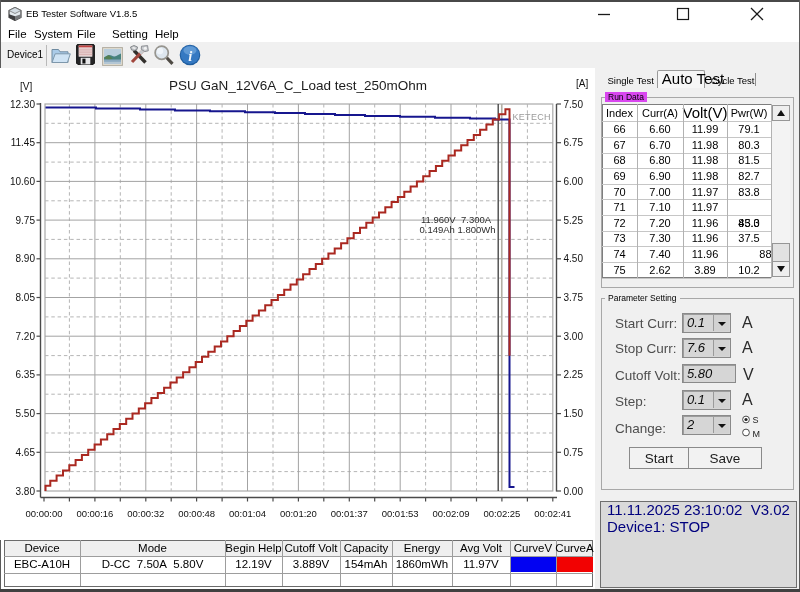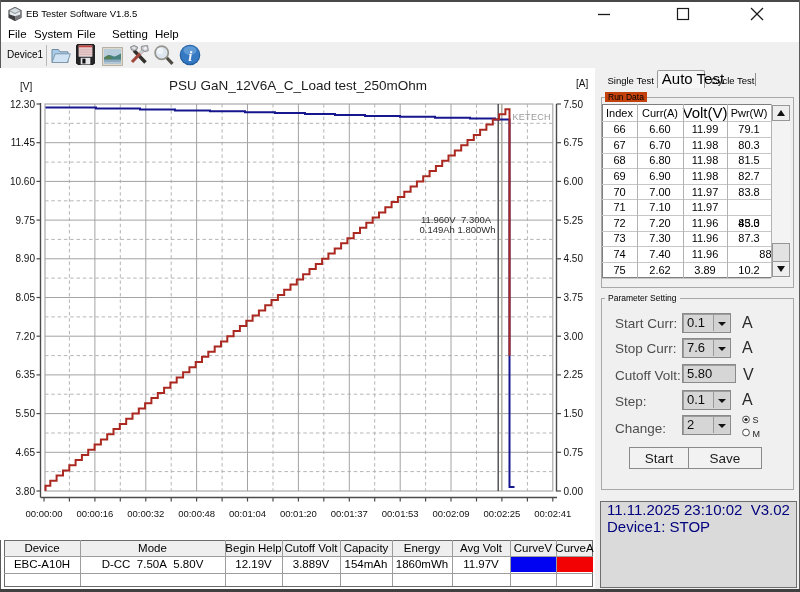--- a/index.html
+++ b/index.html
@@ -2,21 +2,21 @@
 <html><head><meta charset="utf-8">
 <style>
 * { margin:0; padding:0; box-sizing:border-box; }
 html,body { width:800px; height:592px; overflow:hidden; }
 body { position:relative; font-family:"Liberation Sans",sans-serif; background:#fff; }
 .abs { position:absolute; }
 .rd-cell { position:absolute; display:flex; align-items:center; justify-content:center; font-size:11px; color:#000; background:transparent; }
 .menu-item { position:absolute; top:26px; height:16px; line-height:16px; font-size:11.5px; color:#000; }
 .plabel { position:absolute; font-size:13.5px; color:#4e4e4e; }
 .combo { position:absolute; background:#d6d6d6; border:1px solid #8a8a8a; box-shadow:inset 1px 1px 0 #9c9c9c; }
-.combo .val { position:absolute; left:4px; top:1px; font-size:13px; color:#0c0c0c; }
+.combo .val { position:absolute; left:4px; top:1px; font-size:13px; color:#0c0c0c;font-style:italic; }
 .dd { position:absolute; right:1px; top:1px; bottom:1px; width:16px; background:#d2d2d2; border-left:1px solid #9a9a9a; }
 .dd:after { content:""; position:absolute; left:4px; top:7px; border-left:4px solid transparent; border-right:4px solid transparent; border-top:4px solid #111; }
 .unit { position:absolute; font-size:16px; color:#2b2b2b; }
 .btn { position:absolute; background:#f2f2f2; border:1px solid #8a8a8a; display:flex; align-items:center; justify-content:center; font-size:13.5px; color:#1c1c1c; }
 .bt-cell { position:absolute; display:flex; align-items:center; justify-content:center; font-size:11.5px; color:#000; }
 </style></head>
 <body>
 
 <div class="abs" style="left:0;top:0;width:800px;height:2px;background:#484848"></div>
 <div class="abs" style="left:0;top:0;width:1px;height:592px;background:#5a5a5a"></div>
@@ -240,21 +240,21 @@
 
 <div class="abs" style="left:595px;top:68px;width:204px;height:521px;background:#f0f0f0"></div>
 
 <div class="abs" style="left:656.5px;top:70px;width:48.5px;height:18px;background:#f6f6f6;border:1px solid #9a9a9a;border-bottom:none;border-radius:2px 2px 0 0"></div>
 <div class="abs" style="left:607.5px;top:75px;height:12px;line-height:12px;font-size:9.5px;color:#000">Single Test</div>
 <div class="abs" style="left:661.8px;top:73px;height:12px;line-height:12px;font-size:15px;color:#000">Auto Test</div>
 <div class="abs" style="left:710.8px;top:75px;height:12px;line-height:12px;font-size:9.5px;color:#000">Cycle Test</div>
 <div class="abs" style="left:755px;top:73px;width:1px;height:13px;background:#8f8f8f"></div>
 
 <div class="abs" style="left:600.5px;top:97px;width:193px;height:191px;border:1px solid #a8a8a8"></div>
-<div class="abs" style="left:605px;top:92px;height:10px;line-height:10px;font-size:8.5px;color:#000;background:#c2410c;padding:0 3px">Run Data</div>
+<div class="abs" style="left:605px;top:92px;height:10px;line-height:10px;font-size:8.5px;color:#000;background:#d946ef;padding:0 3px">Run Data</div>
 
 <div class="abs" style="left:602px;top:104px;width:188px;height:173.5px;background:#fff;border:1px solid #7e7e7e"></div>
 <div class="rd-cell" style="left:602px;top:104px;width:35px;height:17.3px;font-size:11px">Index</div>
 <div class="rd-cell" style="left:637px;top:104px;width:46px;height:17.3px;font-size:11px">Curr(A)</div>
 <div class="rd-cell" style="left:683px;top:104px;width:44px;height:17.3px;font-size:15px">Volt(V)</div>
 <div class="rd-cell" style="left:727px;top:104px;width:44px;height:17.3px;font-size:11px">Pwr(W)</div>
 <div class="rd-cell" style="left:602px;top:121.3px;width:35px;height:15.62px">66</div>
 <div class="rd-cell" style="left:637px;top:121.3px;width:46px;height:15.62px">6.60</div>
 <div class="rd-cell" style="left:683px;top:121.3px;width:44px;height:15.62px">11.99</div>
 <div class="rd-cell" style="left:727px;top:121.3px;width:44px;height:15.62px">79.1</div>
@@ -278,21 +278,21 @@
 <div class="rd-cell" style="left:637px;top:199.4px;width:46px;height:15.62px">7.10</div>
 <div class="rd-cell" style="left:683px;top:199.4px;width:44px;height:15.62px">11.97</div>
 <div class="rd-cell" style="left:727px;top:215px;width:44px;height:15.62px">85.0</div>
 <div class="rd-cell" style="left:602px;top:215.0px;width:35px;height:15.62px">72</div>
 <div class="rd-cell" style="left:637px;top:215.0px;width:46px;height:15.62px">7.20</div>
 <div class="rd-cell" style="left:683px;top:215.0px;width:44px;height:15.62px">11.96</div>
 <div class="rd-cell" style="left:727px;top:215.0px;width:44px;height:15.62px">43.3</div>
 <div class="rd-cell" style="left:602px;top:230.6px;width:35px;height:15.62px">73</div>
 <div class="rd-cell" style="left:637px;top:230.6px;width:46px;height:15.62px">7.30</div>
 <div class="rd-cell" style="left:683px;top:230.6px;width:44px;height:15.62px">11.96</div>
-<div class="rd-cell" style="left:727px;top:230.6px;width:44px;height:15.62px">87.3</div>
+<div class="rd-cell" style="left:727px;top:230.6px;width:44px;height:15.62px">37.5</div>
 <div class="rd-cell" style="left:602px;top:246.3px;width:35px;height:15.62px">74</div>
 <div class="rd-cell" style="left:637px;top:246.3px;width:46px;height:15.62px">7.40</div>
 <div class="rd-cell" style="left:683px;top:246.3px;width:44px;height:15.62px">11.96</div>
 <div class="rd-cell" style="left:748px;top:246.3px;width:44px;height:15.62px">88.5</div>
 <div class="rd-cell" style="left:602px;top:261.9px;width:35px;height:15.62px">75</div>
 <div class="rd-cell" style="left:637px;top:261.9px;width:46px;height:15.62px">2.62</div>
 <div class="rd-cell" style="left:683px;top:261.9px;width:44px;height:15.62px">3.89</div>
 <div class="rd-cell" style="left:727px;top:261.9px;width:44px;height:15.62px">10.2</div>
 <div style="position:absolute;left:602px;top:121.3px;width:169px;height:1px;background:#c6c6c6"></div>
 <div style="position:absolute;left:602px;top:136.9px;width:169px;height:1px;background:#c6c6c6"></div>

